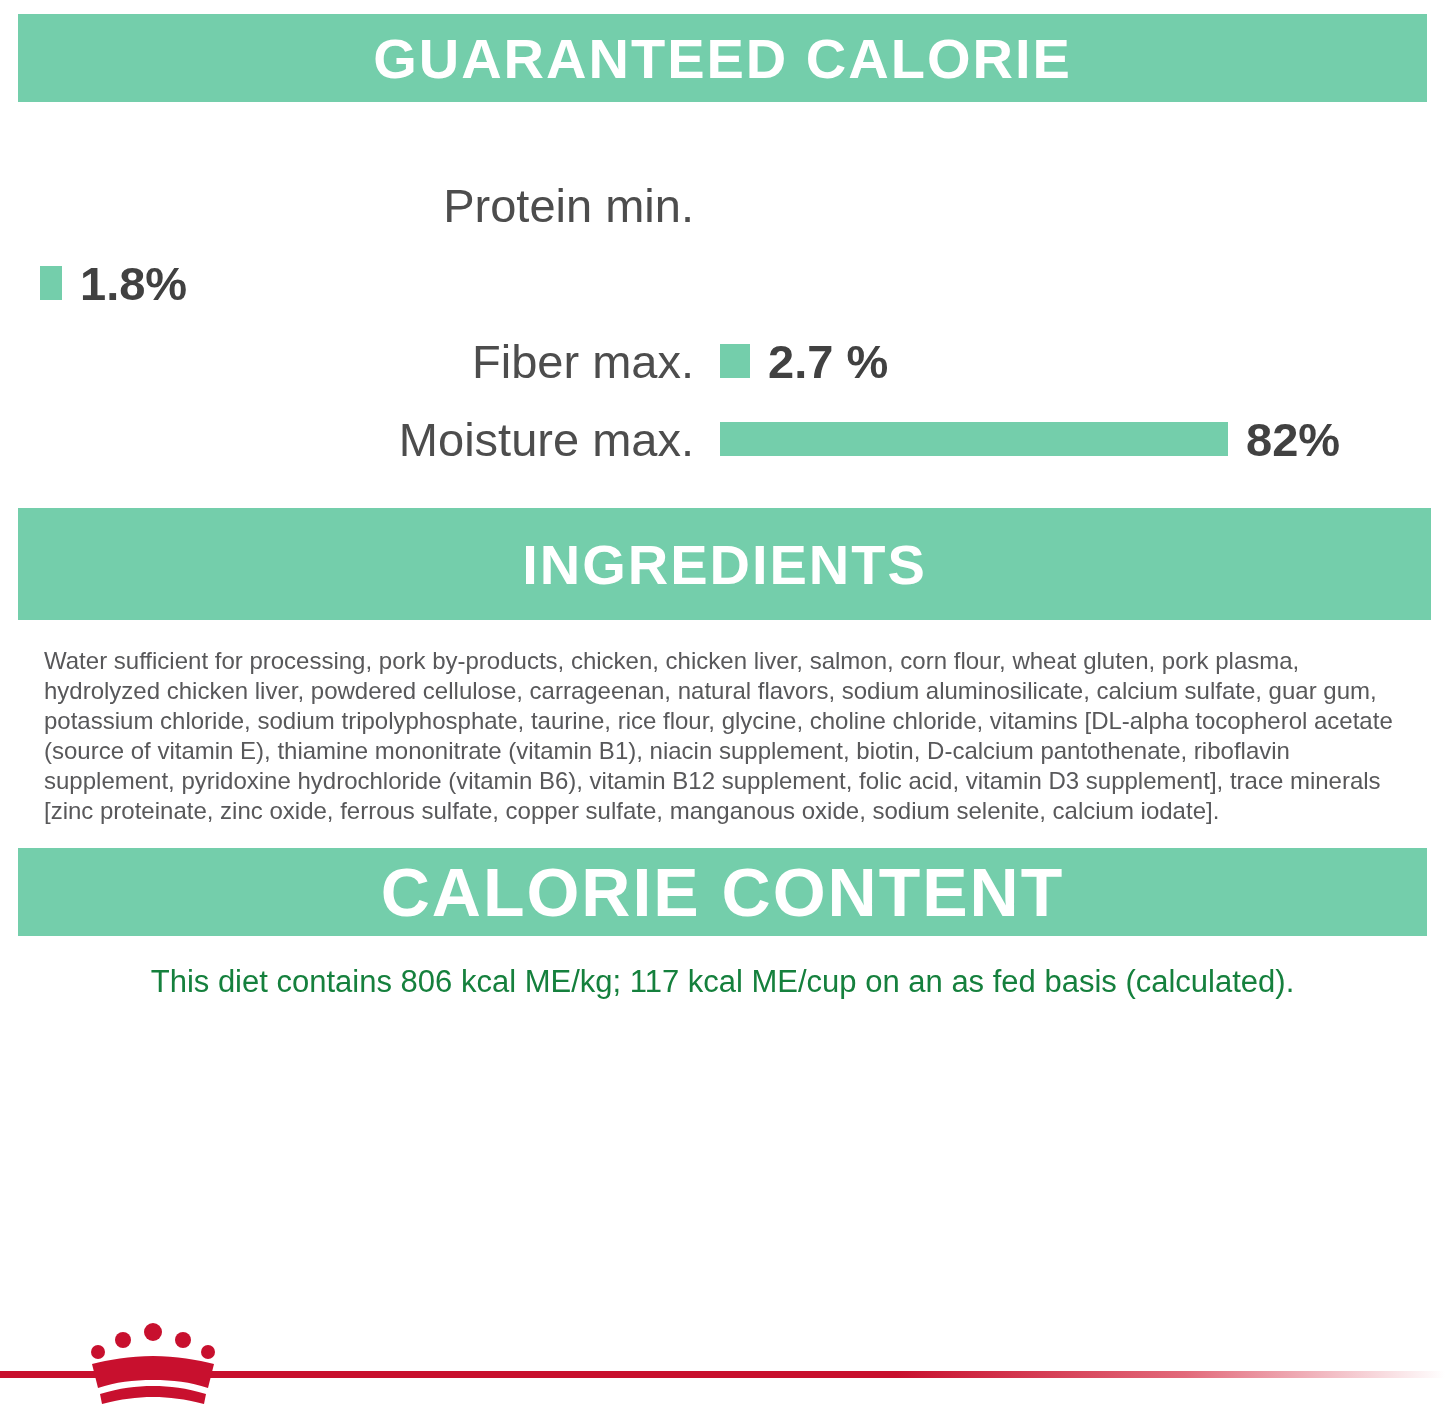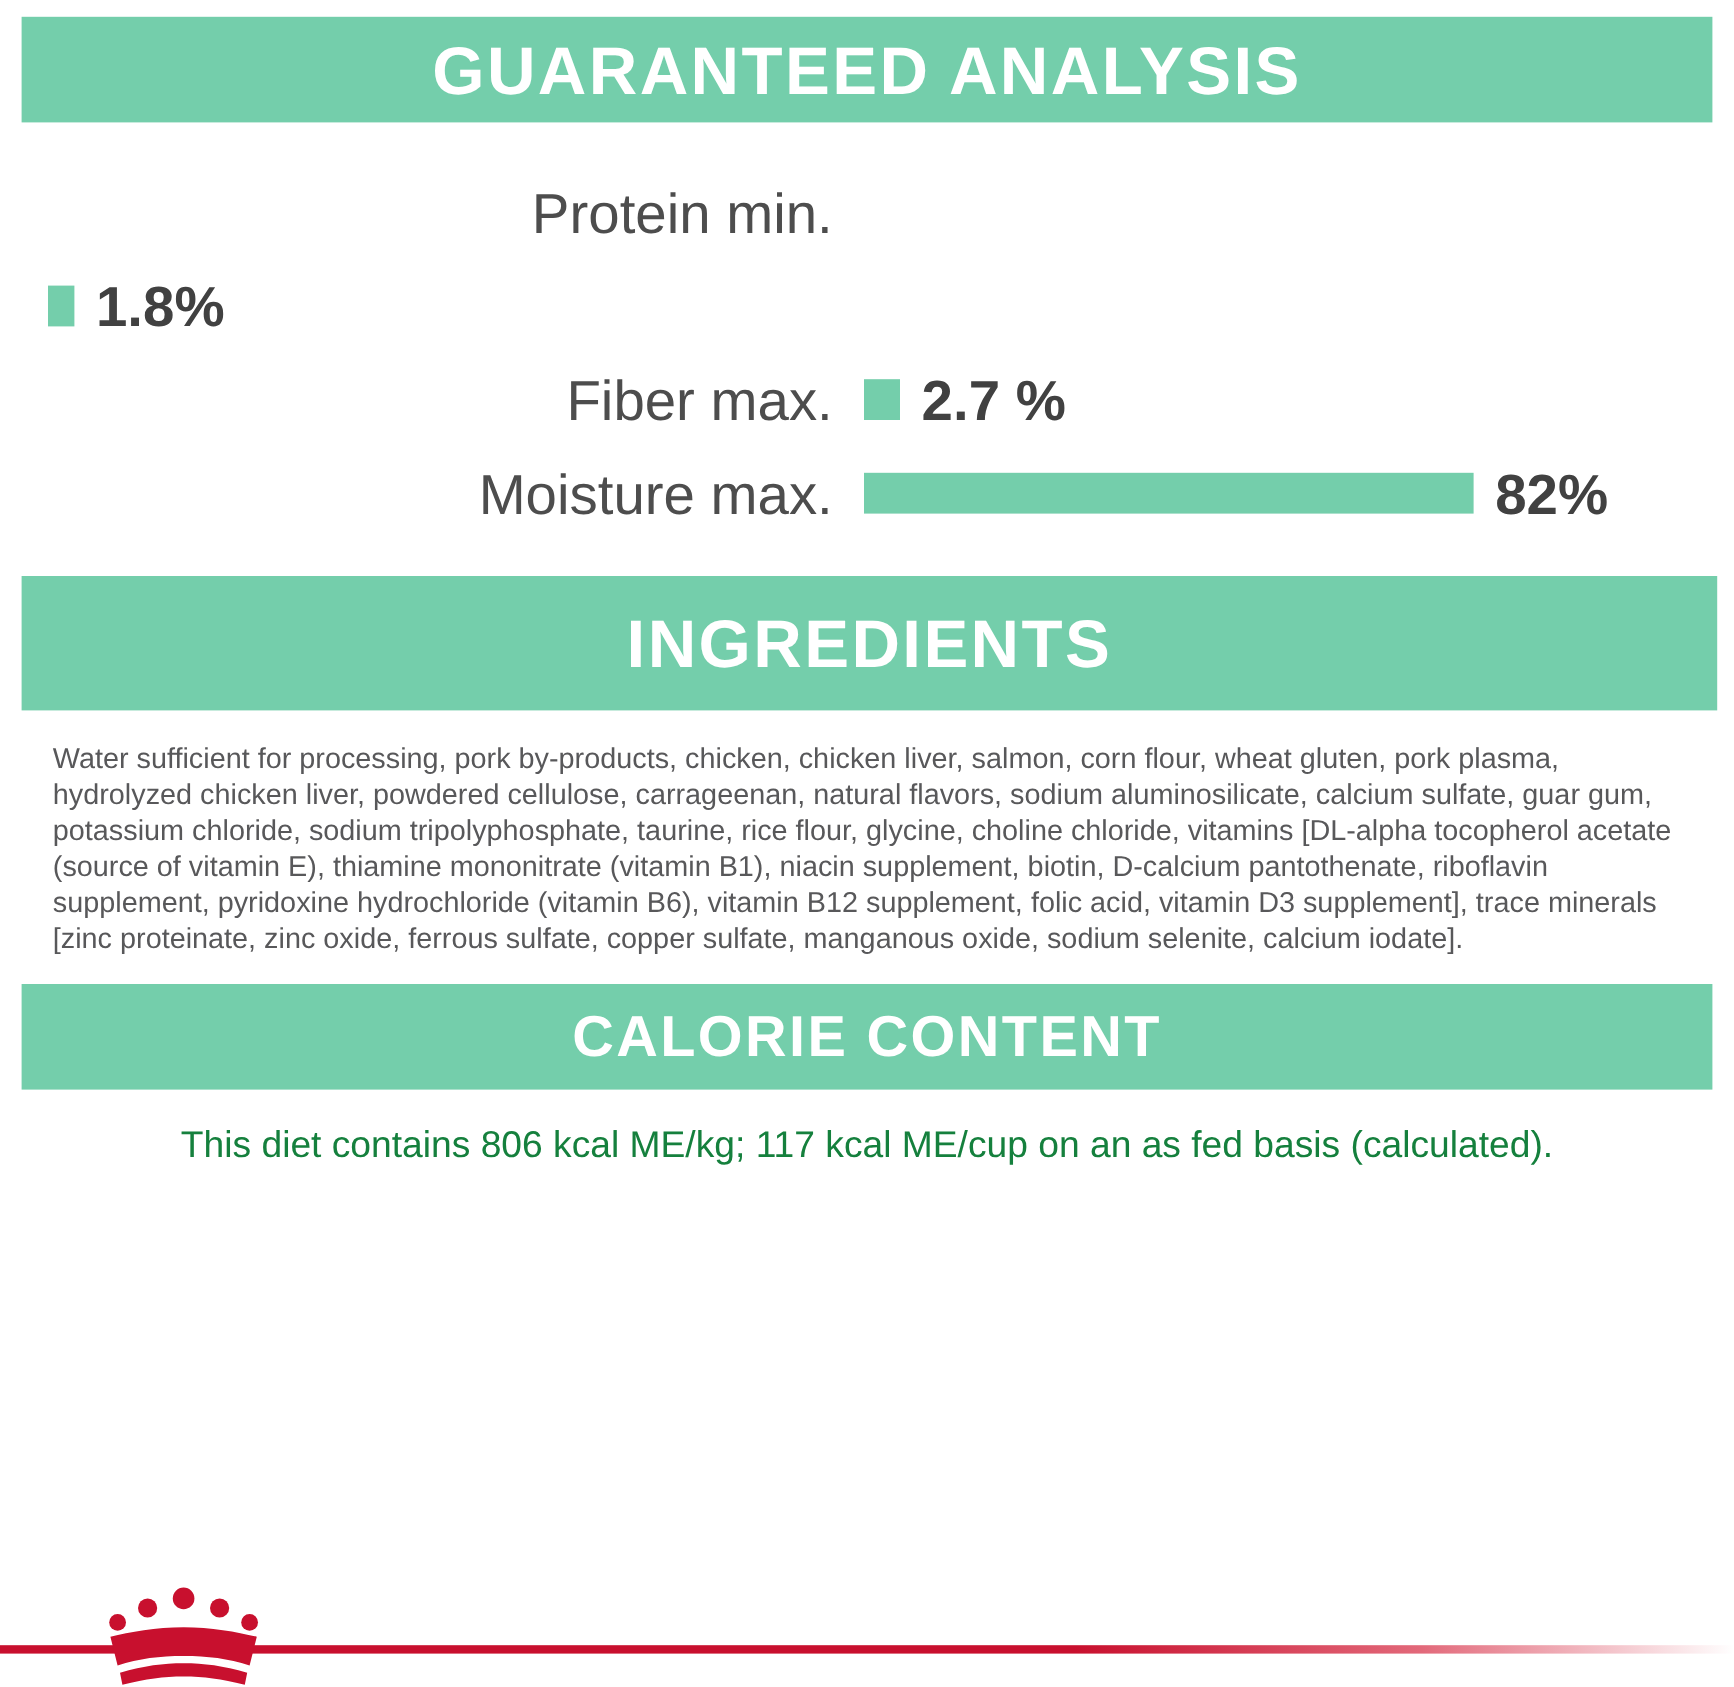--- a/index.html
+++ b/index.html
@@ -38,26 +38,27 @@
     font-size: 56px;
   }
   .band-ing {
     margin: 0 14px 0 18px;
     height: 112px;
     font-size: 56px;
   }
   .band-cal {
     margin: 0 18px 0 18px;
     height: 88px;
-    font-size: 48px;
+    font-size: 68px;
   }
 
   
   .ga-block {
     padding: 36px 64px 30px 40px;
+    margin-top: 28px;
   }
   .ga-row {
     display: flex;
     align-items: center;
     height: 78px;
   }
   .ga-label {
     width: 680px;
     text-align: right;
     padding-right: 26px;
@@ -130,21 +131,21 @@
     height: 96px;
   }
   .logo svg { display: block; }
 </style>
 </head>
 <body>
 
 <div class="page">
 
   <div class="band band-ga">
-    <span>GUARANTEED ANALYSIS</span>
+    <span>GUARANTEED CALORIE</span>
   </div>
 
   <div class="ga-block">
 
     <div class="ga-row">
       <div class="ga-label">Protein min.</div>
     </div>
 
     <div class="ga-row">
       <div class="ga-bar-wrap">

